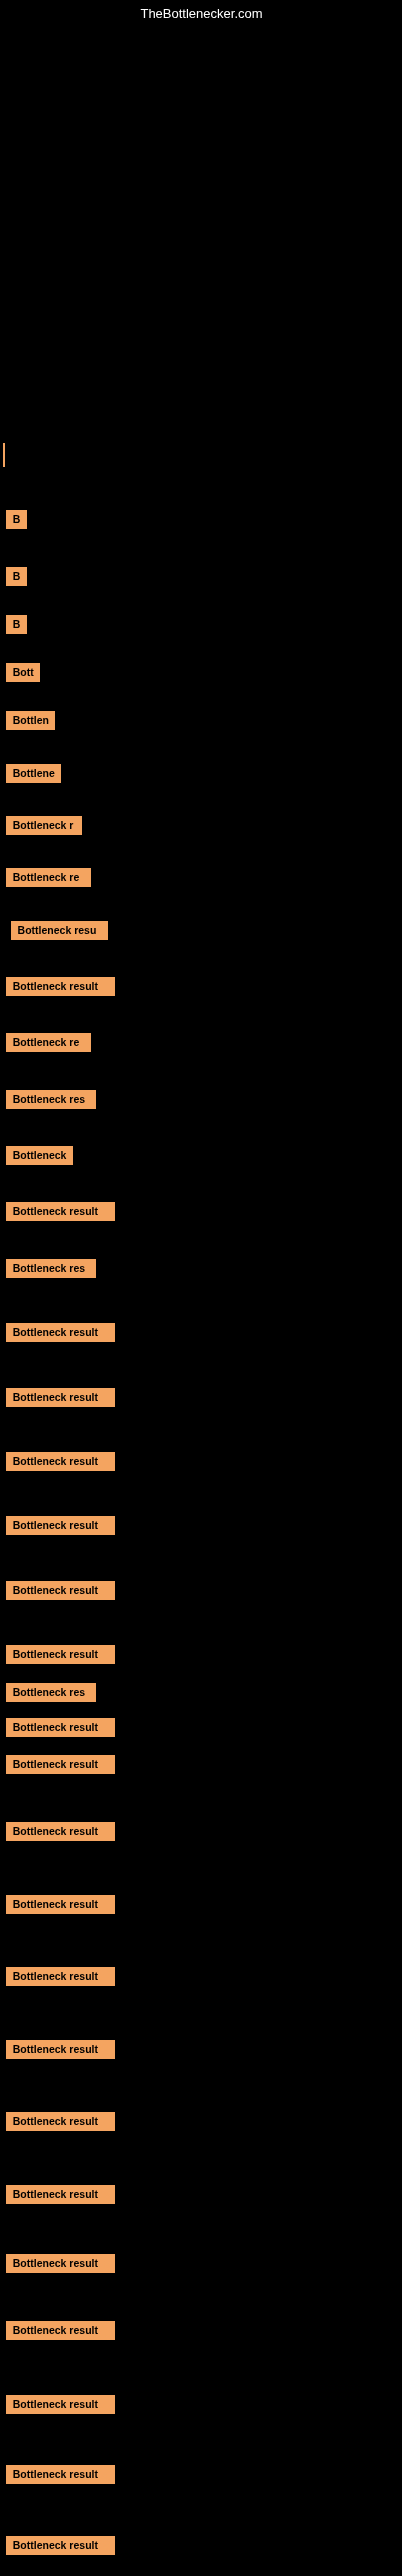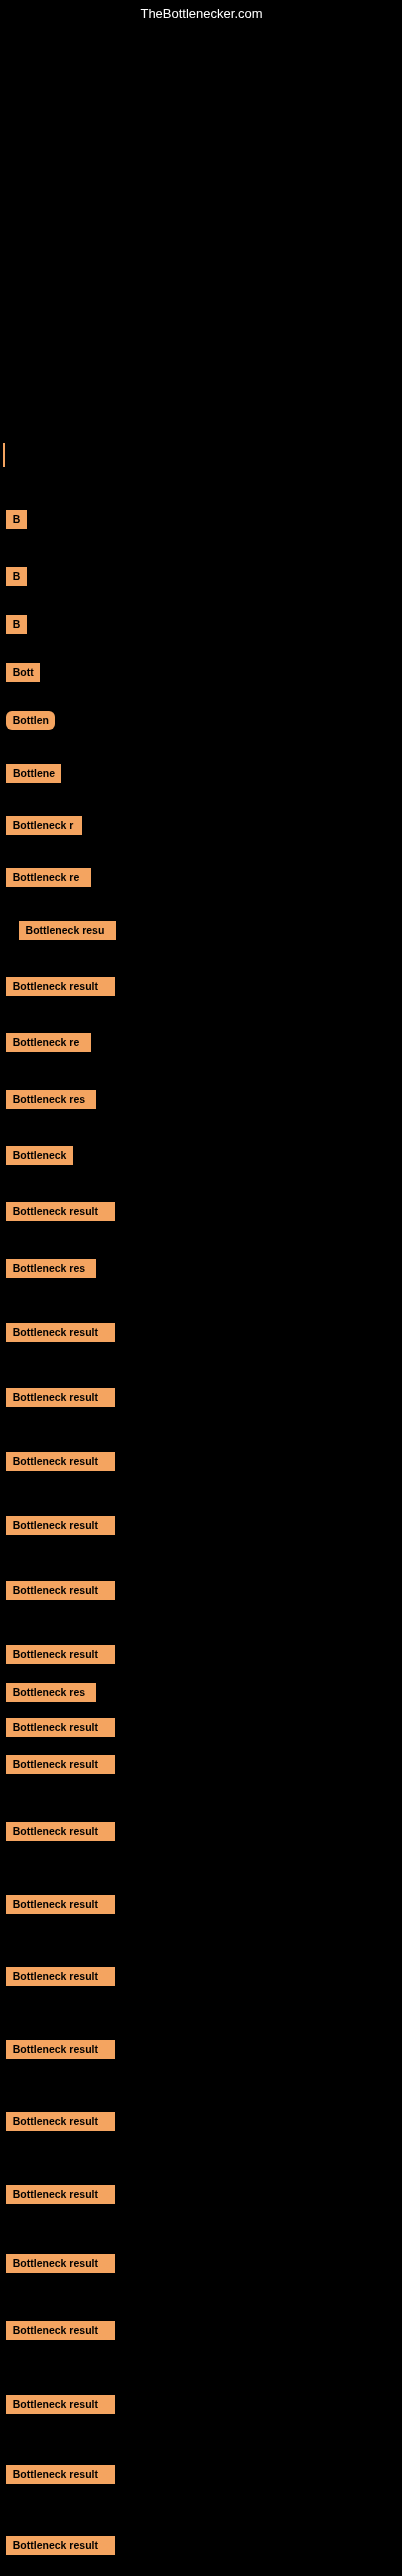--- a/index.html
+++ b/index.html
@@ -51,25 +51,25 @@
   <div style="position: absolute; top: 6.4px; left: 0; width: 403px; text-align: center;">
     <span class="site-title">TheBottlenecker.com</span>
   </div>
 <div style="position: absolute; top: 443px; left: 3.2px;">
       <div style="width: 1.6px; height: 24px; background-color: rgb(244, 164, 96);"></div>
     </div>
     <div style="position: absolute; top: 507px; left: 3.2px;"><span class="result-item" style="min-width: 14.5px;">B</span></div>
     <div style="position: absolute; top: 564px; left: 3.2px;"><span class="result-item" style="min-width: 14.5px;">B</span></div>
     <div style="position: absolute; top: 612px; left: 3.2px;"><span class="result-item" style="min-width: 14.5px;">B</span></div>
     <div style="position: absolute; top: 660px; left: 3.2px; text-decoration: underline;"><span class="result-item" style="min-width: 29px;">Bott</span></div>
-    <div style="position: absolute; top: 708px; left: 3.2px;"><span class="result-item" style="min-width: 48px; border-radius: 6px;">Bottlen</span></div>
-    <div style="position: absolute; top: 761px; left: 3.2px;"><span class="result-item" style="min-width: 55px; text-align: right;">Bottlene</span></div>
+    <div style="position: absolute; top: 708px; left: 3.2px;"><span class="result-item" style="min-width: 48px;">Bottlen</span></div>
+    <div style="position: absolute; top: 761px; left: 3.2px;"><span class="result-item" style="min-width: 55px;">Bottlene</span></div>
     <div style="position: absolute; top: 813px; left: 3.2px;"><span class="result-item" style="min-width: 76px;">Bottleneck r</span></div>
     <div style="position: absolute; top: 865px; left: 3.2px;"><span class="result-item" style="min-width: 85px;">Bottleneck re</span></div>
-    <div style="position: absolute; top: 918px; left: 16px;"><span class="result-item" style="min-width: 97px;">Bottleneck resu</span></div>
+    <div style="position: absolute; top: 918px; left: 8px;"><span class="result-item" style="min-width: 97px;">Bottleneck resu</span></div>
     <div style="position: absolute; top: 974px; left: 3.2px;"><span class="result-item" style="min-width: 109px;">Bottleneck result</span></div>
     <div style="position: absolute; top: 1030px; left: 3.2px;"><span class="result-item" style="min-width: 85px;">Bottleneck re</span></div>
     <div style="position: absolute; top: 1087px; left: 3.2px;"><span class="result-item" style="min-width: 90px;">Bottleneck res</span></div>
     <div style="position: absolute; top: 1143px; left: 3.2px;"><span class="result-item" style="min-width: 66px;">Bottleneck</span></div>
     <div style="position: absolute; top: 1199px; left: 3.2px;"><span class="result-item" style="min-width: 109px;">Bottleneck result</span></div>
     <div style="position: absolute; top: 1256px; left: 3.2px;"><span class="result-item" style="min-width: 90px;">Bottleneck res</span></div>
     <div style="position: absolute; top: 1320px; left: 3.2px;"><span class="result-item" style="min-width: 109px;">Bottleneck result</span></div>
     <div style="position: absolute; top: 1385px; left: 3.2px;"><span class="result-item" style="min-width: 109px;">Bottleneck result</span></div>
     <div style="position: absolute; top: 1449px; left: 3.2px;"><span class="result-item" style="min-width: 109px;">Bottleneck result</span></div>
     <div style="position: absolute; top: 1513px; left: 3.2px;"><span class="result-item" style="min-width: 109px;">Bottleneck result</span></div>

